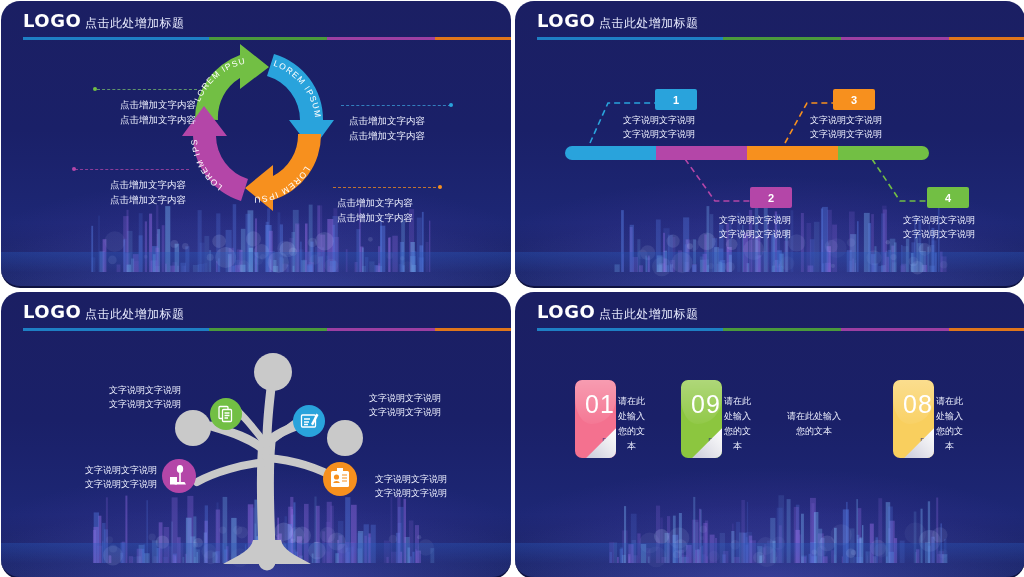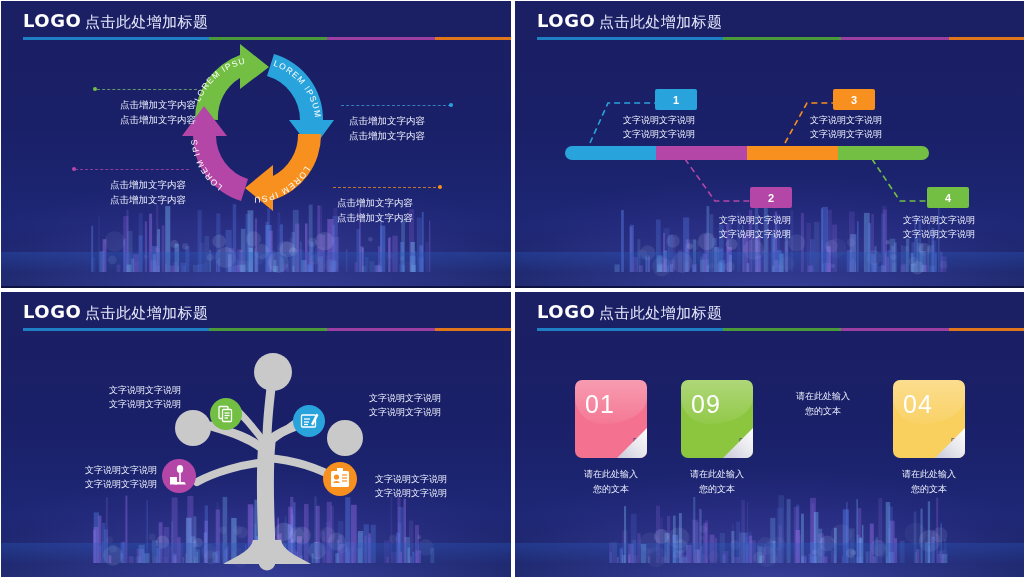--- a/index.html
+++ b/index.html
@@ -19,39 +19,40 @@
     background:#ffffff;
   }
   .slide {
     position:relative;
     overflow:hidden;
     background:
       radial-gradient(ellipse 120% 70% at 50% 118%, rgba(60,90,190,.55) 0%, rgba(30,40,120,0) 62%),
       radial-gradient(ellipse 90% 55% at 50% 100%, rgba(95,70,190,.38) 0%, rgba(30,40,120,0) 70%),
       linear-gradient(180deg,#1b1f63 0%, #1a2068 45%, #1d2775 78%, #18225f 100%);
     border-bottom:2px solid #0e1240;
+    border-radius:19px;
   }
   
   .city { position:absolute; left:0; right:0; bottom:0; height:86px; pointer-events:none; }
   .city svg { width:100%; height:100%; display:block; }
   .sea {
     position:absolute; left:0; right:0; bottom:0; height:34px;
     background:linear-gradient(180deg, rgba(40,90,190,.35) 0%, rgba(22,40,110,.15) 60%, rgba(18,28,80,0) 100%);
     pointer-events:none;
   }
 
   
   .hdr { position:absolute; top:10px; left:22px; right:14px; }
   .hdr-row { display:flex; align-items:baseline; gap:7px; }
   .logo {
     font-size:17px; font-weight:bold; color:#ffffff;
     letter-spacing:.5px; font-family:"DejaVu Sans", sans-serif;
     transform:scaleX(1.06); transform-origin:left center;
   }
-  .hdr-title { font-size:15px; color:#e9ecff; letter-spacing:.4px; }
+  .hdr-title { font-size:12px; color:#e9ecff; letter-spacing:.4px; }
   .hdr-bar { display:flex; margin-top:5px; height:3px; width:490px; }
   .hdr-bar i { display:block; height:100%; }
 
   
   .cycle-wrap { position:absolute; inset:0; }
   .cyc-label { position:absolute; color:#eef0ff; font-size:9.5px; line-height:15px; white-space:nowrap; }
   .cyc-label.r { text-align:left; }
   .cyc-label.l { text-align:right; }
   .lead { position:absolute; height:0; border-top:1px dashed rgba(180,190,230,.7); }
   .lead-dot { position:absolute; width:4px; height:4px; border-radius:50%; }
@@ -72,21 +73,21 @@
   .tree-wrap { position:absolute; inset:0; }
   .tr-text { position:absolute; color:#eef0ff; font-size:9px; line-height:14px; white-space:nowrap; }
   .node {
     position:absolute; border-radius:50%;
     display:flex; align-items:center; justify-content:center;
   }
   .node svg { display:block; }
 
   
   .cards { position:absolute; left:0; right:0; top:88px; display:flex; justify-content:center; gap:34px; }
-  .card-col { width:72px; display:flex; flex-direction:column; align-items:center; }
+  .card-col { width:72px; display:flex; flex-direction:row; align-items:center; }
   .card {
     position:relative; width:72px; height:78px; border-radius:7px;
     overflow:hidden; display:block;
   }
   .card .gloss {
     position:absolute; left:0; right:0; top:0; height:56%;
     background:linear-gradient(180deg, rgba(255,255,255,.30) 0%, rgba(255,255,255,.05) 100%);
     border-radius:7px 7px 60% 40%/7px 7px 26px 26px;
   }
   .card .num {
@@ -1139,21 +1140,21 @@
       <div class="card-col">
         <div class="card-cap">
           <div>请在此处输入</div>
           <div>您的文本</div>
         </div>
       </div>
 
       <div class="card-col">
         <div class="card" style="background: rgb(249, 207, 94);">
           <div class="gloss"></div>
-          <span class="num">04</span>
+          <span class="num">08</span>
           <span class="corner-text">题</span>
           <div class="fold"></div>
         </div>
         <div class="card-cap">
           <div>请在此处输入</div>
           <div>您的文本</div>
         </div>
       </div>
     </div>
   </div>

